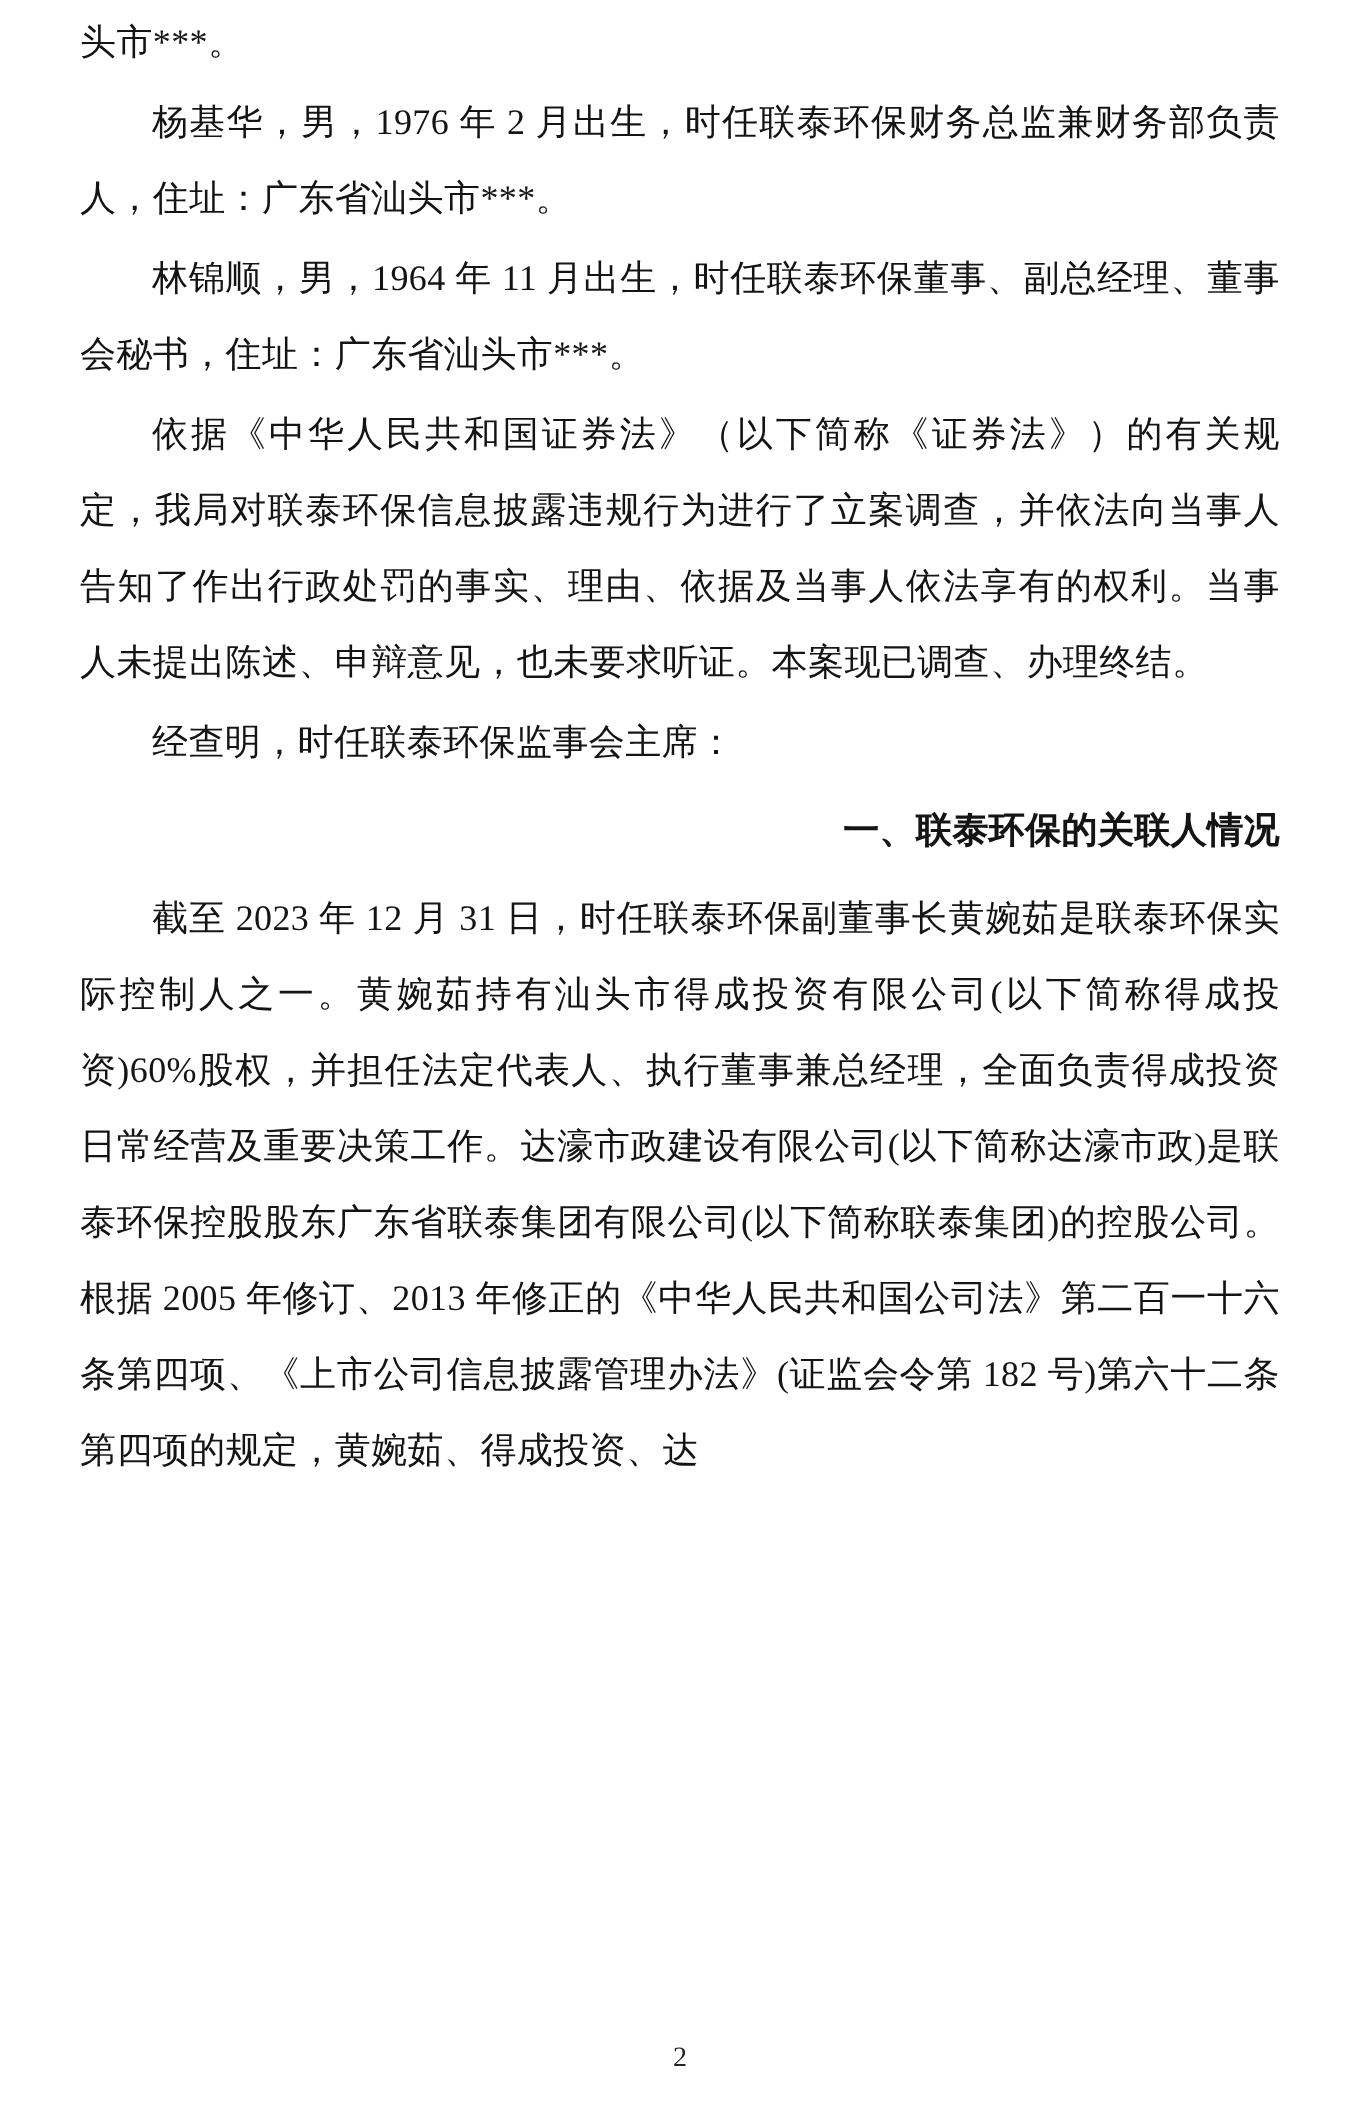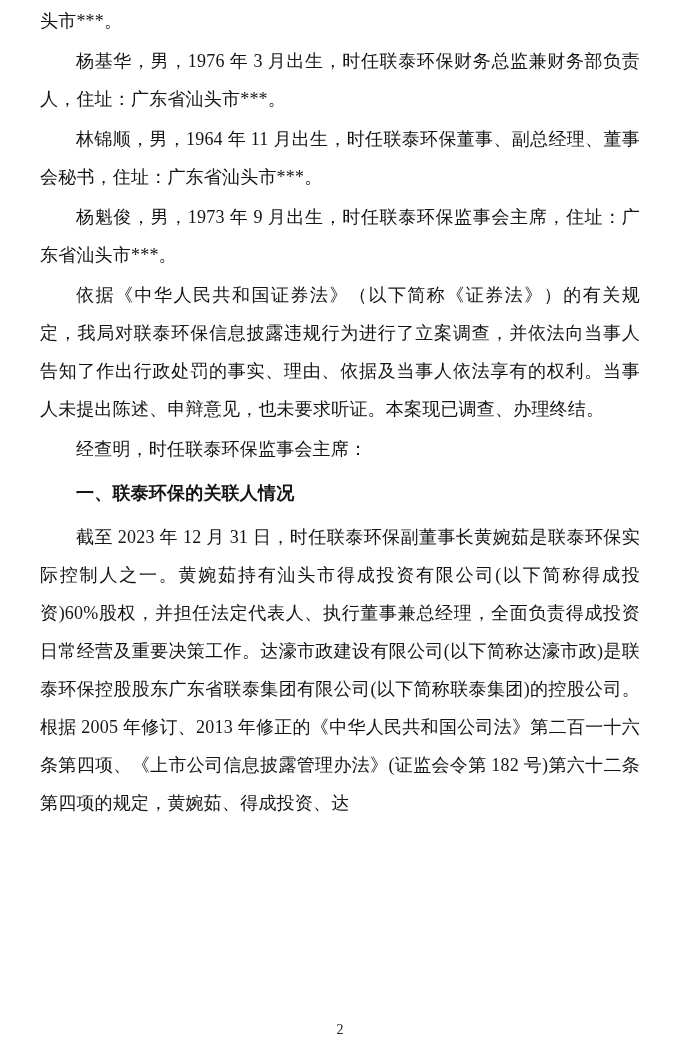--- a/index.html
+++ b/index.html
@@ -30,43 +30,42 @@
     text-indent: 2em;
     letter-spacing: 0.2px;
   }
   .doc-body .para.continuation {
     text-indent: 0;
   }
   .doc-body .para.heading {
     font-weight: 700;
     margin-top: 6px;
     margin-bottom: 6px;
-    text-align: left;
+    text-align: right;
   }
   .page-footer {
     position: absolute;
     left: 0;
     right: 0;
     bottom: 14px;
     text-align: center;
   }
   .page-number {
     font-size: 14px;
     color: #222222;
   }
 </style>
 </head>
 <body>
 
 <div class="page">
   <main class="doc-body" id="doc-body">
       <p class="para continuation">头市***。</p>
-      <p class="para body">杨基华，男，1976 年 3 月出生，时任联泰环保财务总监兼财务部负责人，住址：广东省汕头市***。</p>
+      <p class="para body">杨基华，男，1976 年 2 月出生，时任联泰环保财务总监兼财务部负责人，住址：广东省汕头市***。</p>
       <p class="para body">林锦顺，男，1964 年 11 月出生，时任联泰环保董事、副总经理、董事会秘书，住址：广东省汕头市***。</p>
-      <p class="para body">杨魁俊，男，1973 年 9 月出生，时任联泰环保监事会主席，住址：广东省汕头市***。</p>
       <p class="para body">依据《中华人民共和国证券法》（以下简称《证券法》）的有关规定，我局对联泰环保信息披露违规行为进行了立案调查，并依法向当事人告知了作出行政处罚的事实、理由、依据及当事人依法享有的权利。当事人未提出陈述、申辩意见，也未要求听证。本案现已调查、办理终结。</p>
       <p class="para body">经查明，时任联泰环保监事会主席：</p>
       <p class="para heading">一、联泰环保的关联人情况</p>
       <p class="para body">截至 2023 年 12 月 31 日，时任联泰环保副董事长黄婉茹是联泰环保实际控制人之一。黄婉茹持有汕头市得成投资有限公司(以下简称得成投资)60%股权，并担任法定代表人、执行董事兼总经理，全面负责得成投资日常经营及重要决策工作。达濠市政建设有限公司(以下简称达濠市政)是联泰环保控股股东广东省联泰集团有限公司(以下简称联泰集团)的控股公司。根据 2005 年修订、2013 年修正的《中华人民共和国公司法》第二百一十六条第四项、《上市公司信息披露管理办法》(证监会令第 182 号)第六十二条第四项的规定，黄婉茹、得成投资、达</p>
     </main>
   <footer class="page-footer">
     <span class="page-number">2</span>
   </footer>
 </div>
 

